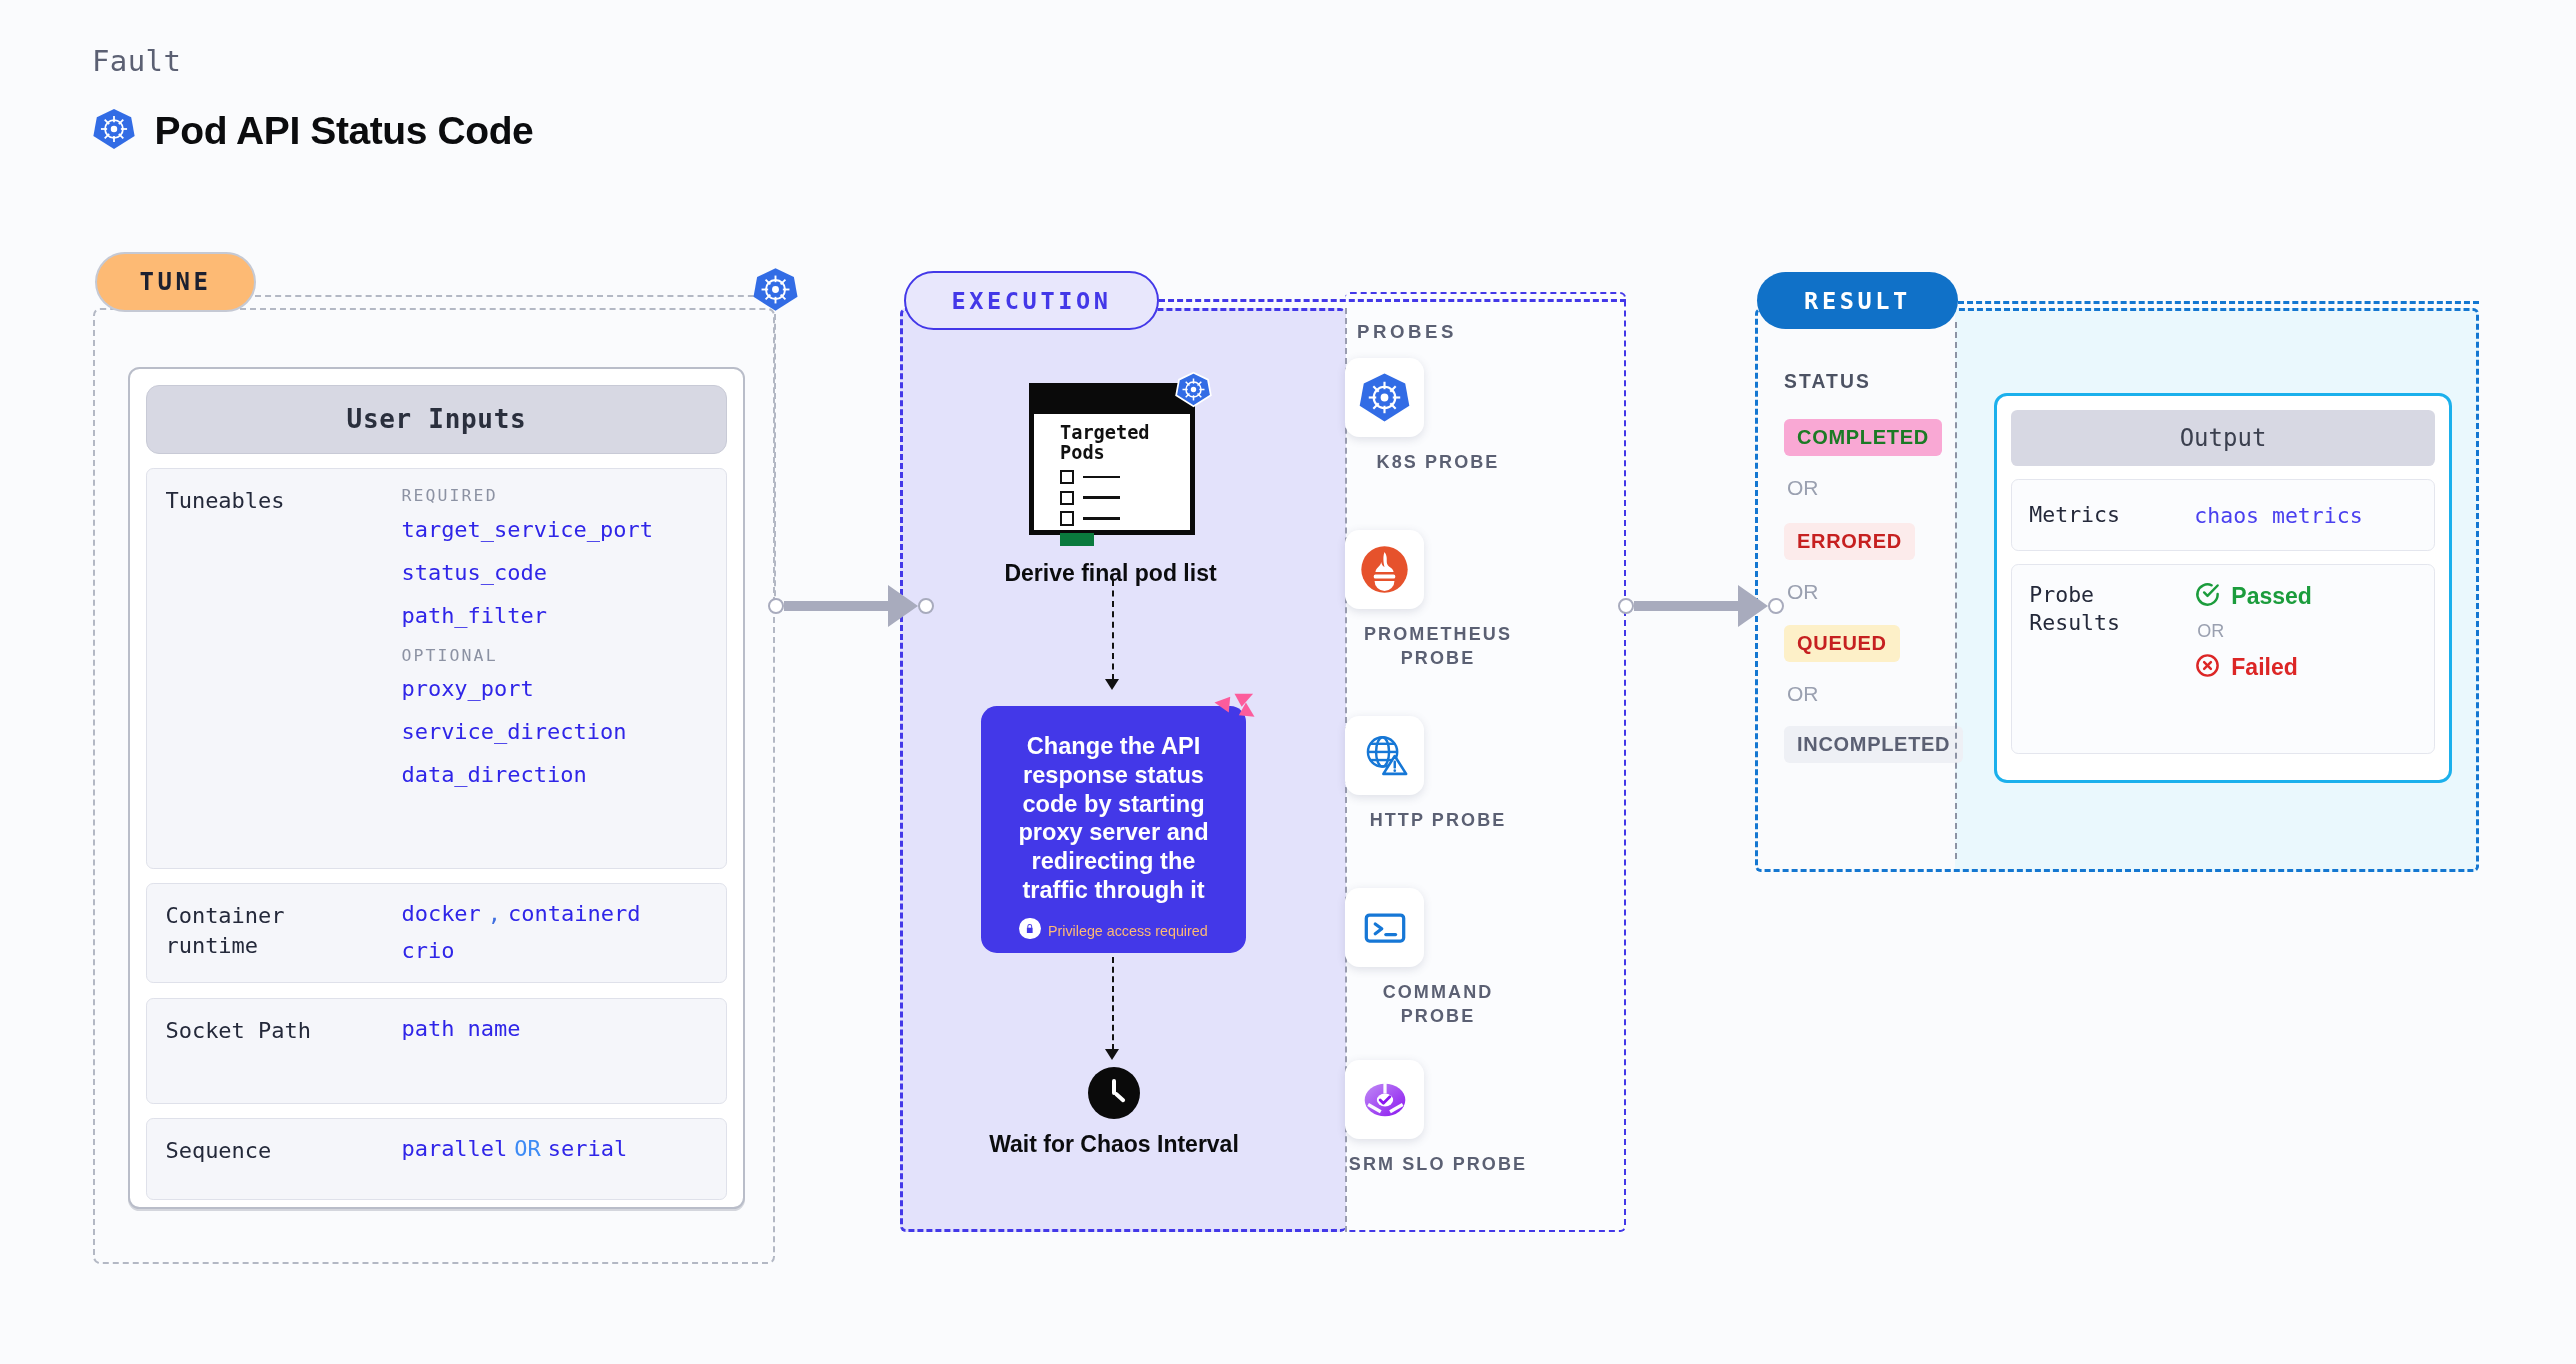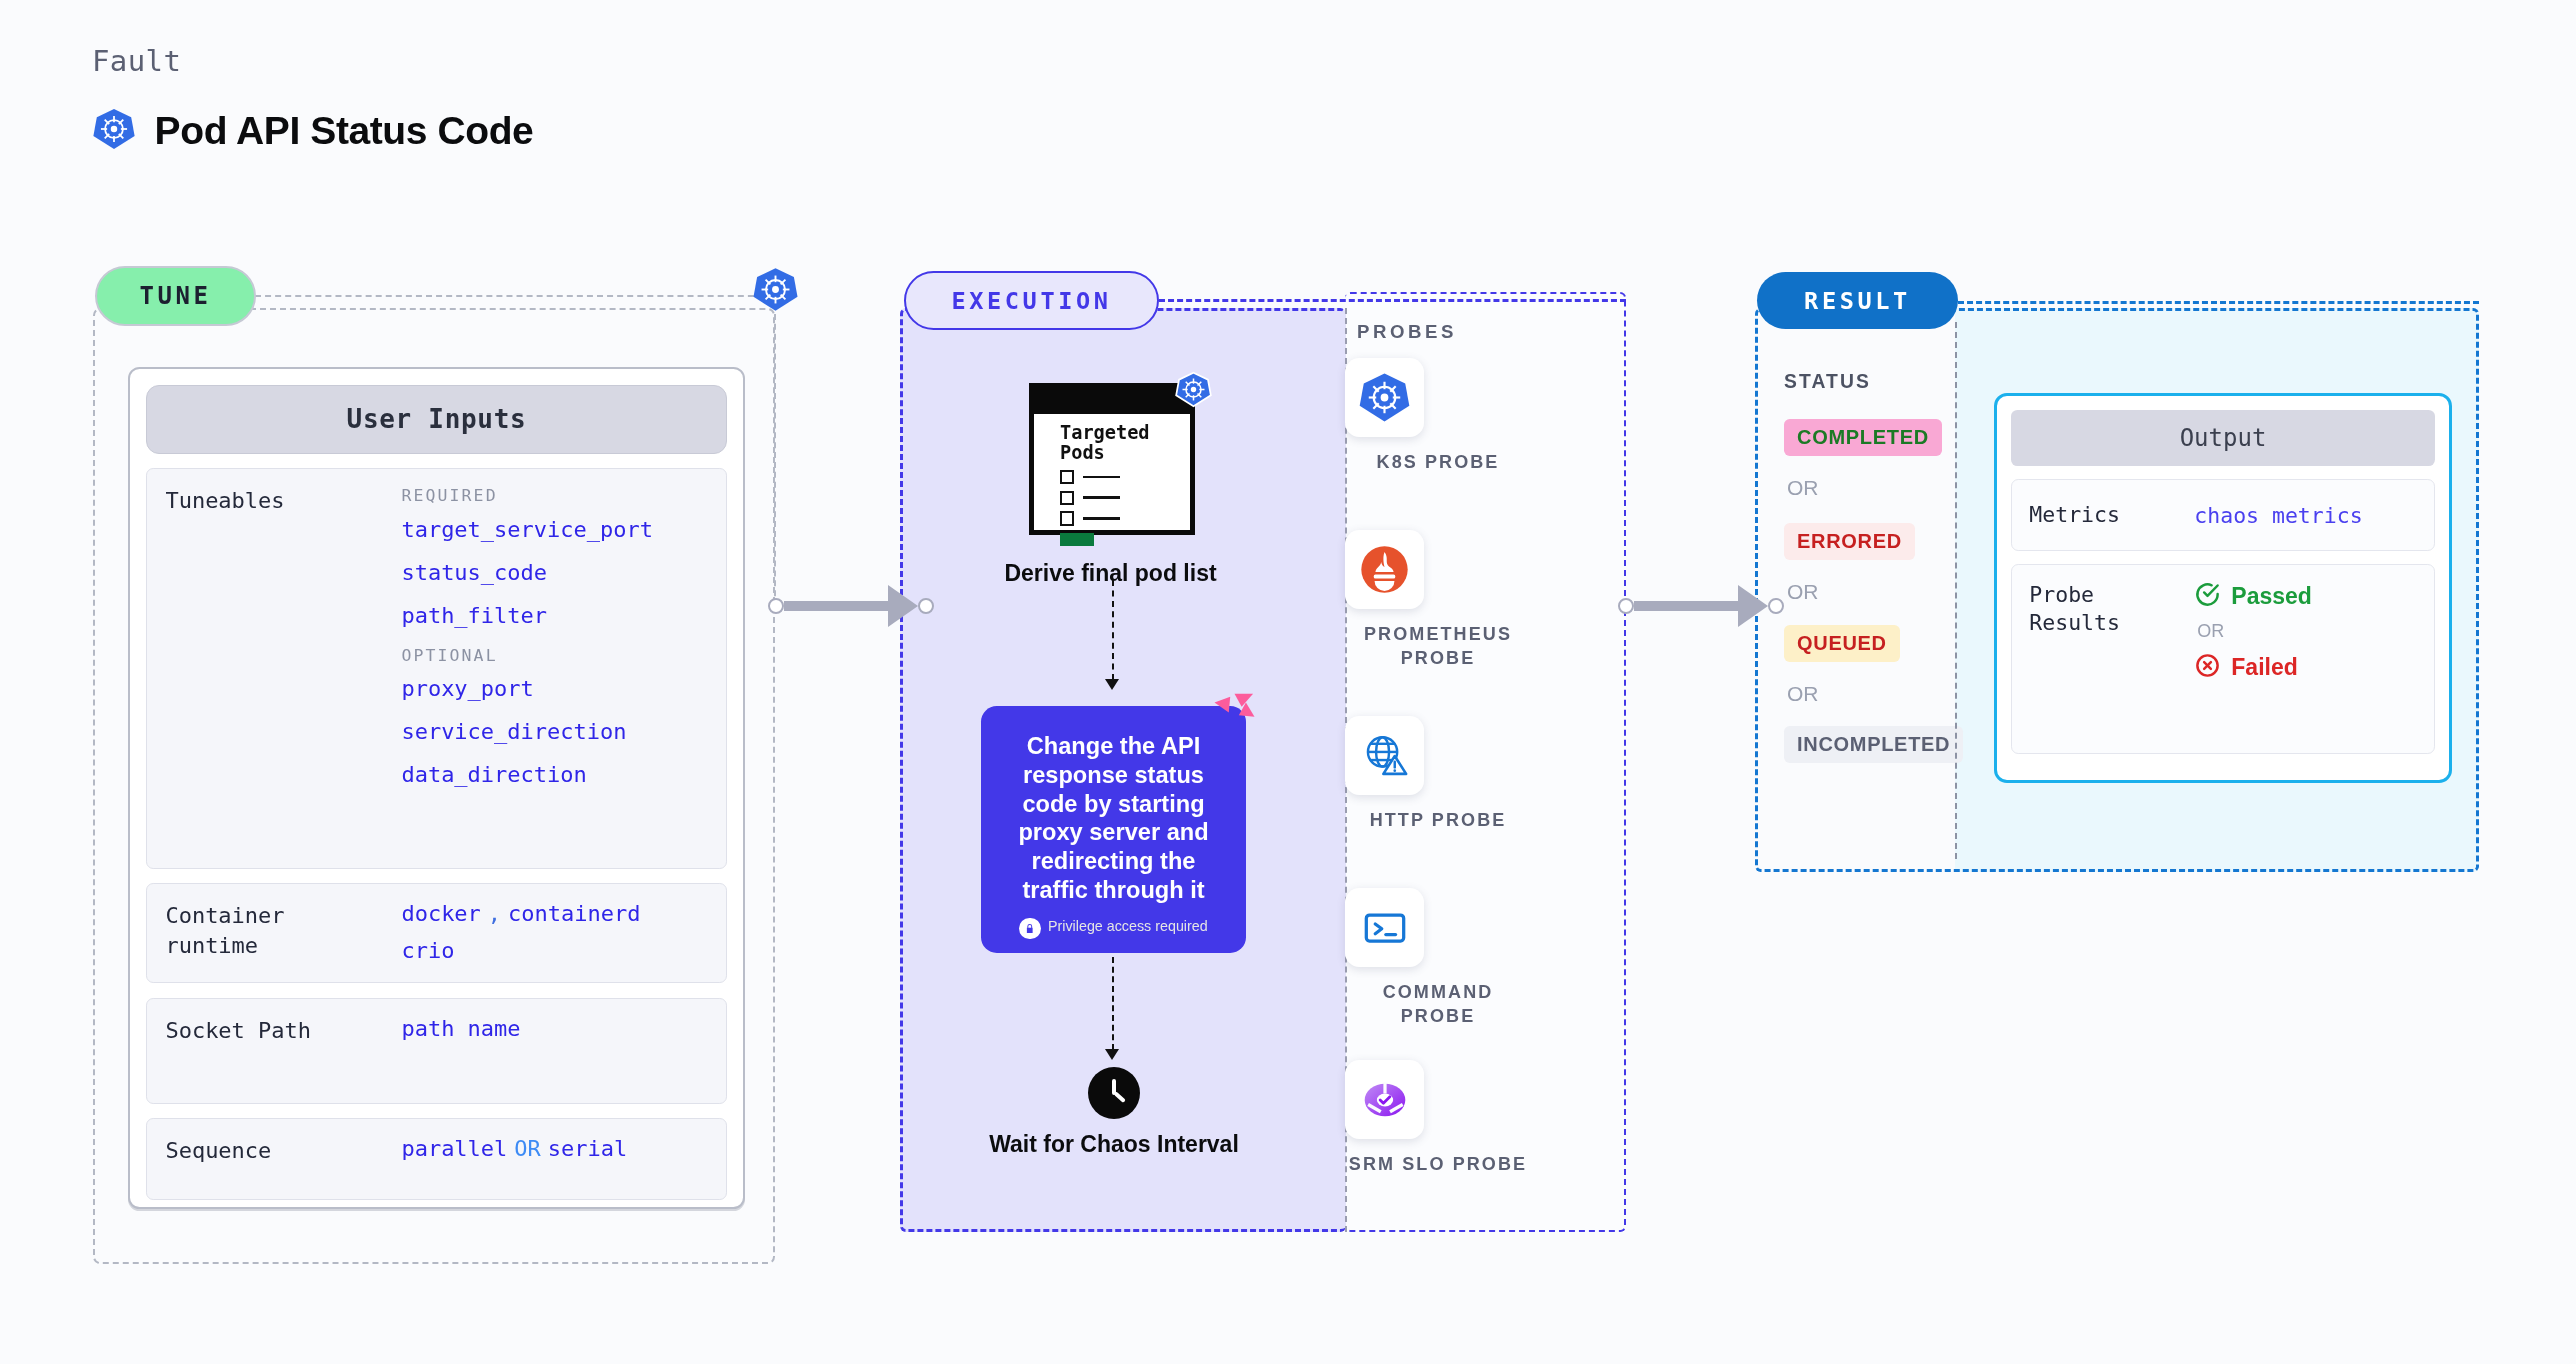--- a/index.html
+++ b/index.html
@@ -33,22 +33,22 @@
     font-weight: bold; letter-spacing: 3.6px;
   }
 
   
   #tune-box {
     left: 93px; top: 308px; width: 682px; height: 956px;
     border: 2.1px dashed #b3b8c4; border-radius: 7.2px;
     background: transparent;
   }
   #tune-pill {
-    left: 95px; top: 266px; width: 161px; height: 60px;
-    background: #86efac; border: 2.1px solid #c5c9d4; color: #1c2030;
+    left: 95px; top: 252px; width: 161px; height: 60px;
+    background: #fdba74; border: 2.1px solid #c5c9d4; color: #1c2030;
     font-size: 24px;
     text-align: center;
   }
   #tune-dash-line {
     position: absolute; left: 255px; top: 295px; width: 519px; height: 0;
     border-top: 2.1px dashed #b3b8c4;
   }
   #k8s-top-badge { position: absolute; left: 752px; top: 266px; width: 47px; height: 47px; z-index: 7; }
   #k8s-badge-stem {
     position: absolute; left: 774px; top: 314px; height: 292px; width: 0;
@@ -163,22 +163,22 @@
   #chaos-card {
     position: absolute; left: 981px; top: 706px; width: 265px; height: 247px;
     background: #4338e8; border-radius: 15.8px; padding: 26px 20px 14.3px;
     display: flex; flex-direction: column; align-items: center; justify-content: flex-start;
   }
   #chaos-text {
     font-family: "Liberation Sans", sans-serif;
     font-size: 23.6px; font-weight: bold; color: #fff; text-align: center; line-height: 1.22;
   }
   #chaos-priv {
-    display: flex; align-items: flex-start; gap: 7.2px; margin-top: 13px;
-    font-family: "Liberation Sans", sans-serif; font-size: 14.3px; color: #e5e5e5;
+    display: flex; align-items: flex-end; gap: 7.2px; margin-top: 13px;
+    font-family: "Liberation Sans", sans-serif; font-size: 14.3px; color: #fdba74;
   }
   #chaos-priv .lock {
     width: 21.5px; height: 21.5px; border-radius: 50%; background: #fff;
     display: flex; align-items: center; justify-content: center;
   }
   #chaos-mark { position: absolute; left: 1213px; top: 691px; width: 43px; height: 40px; z-index: 9; }
 
   
   #clock {
     position: absolute; left: 1088px; top: 1067px; width: 52px; height: 52px;

